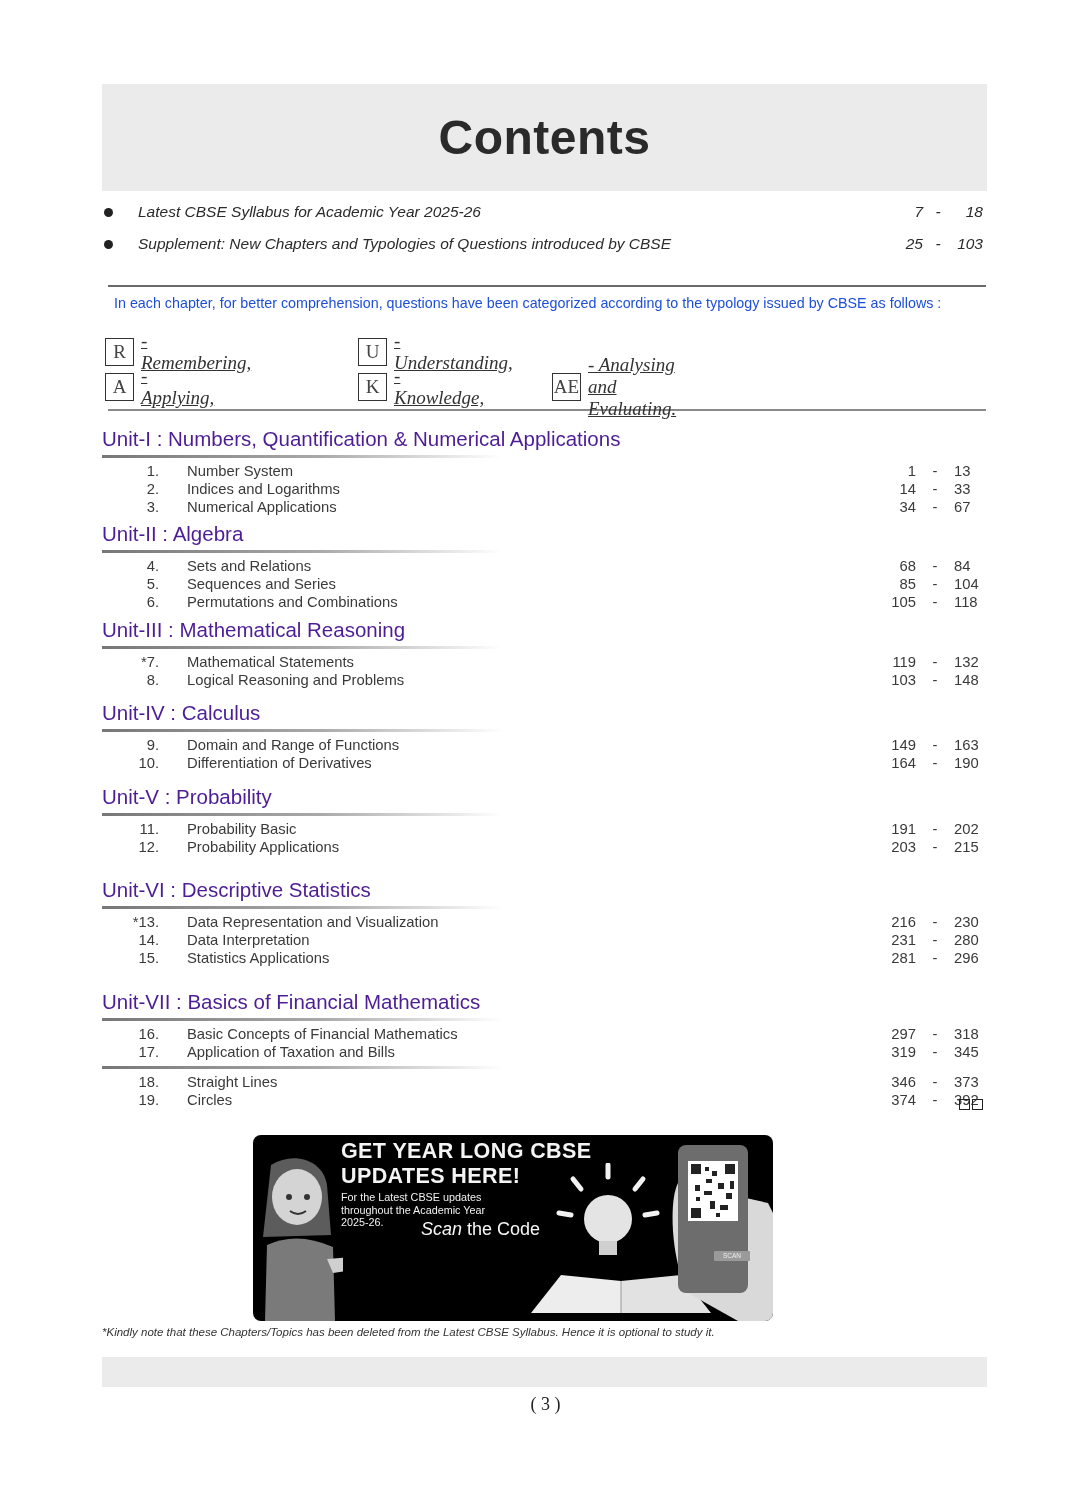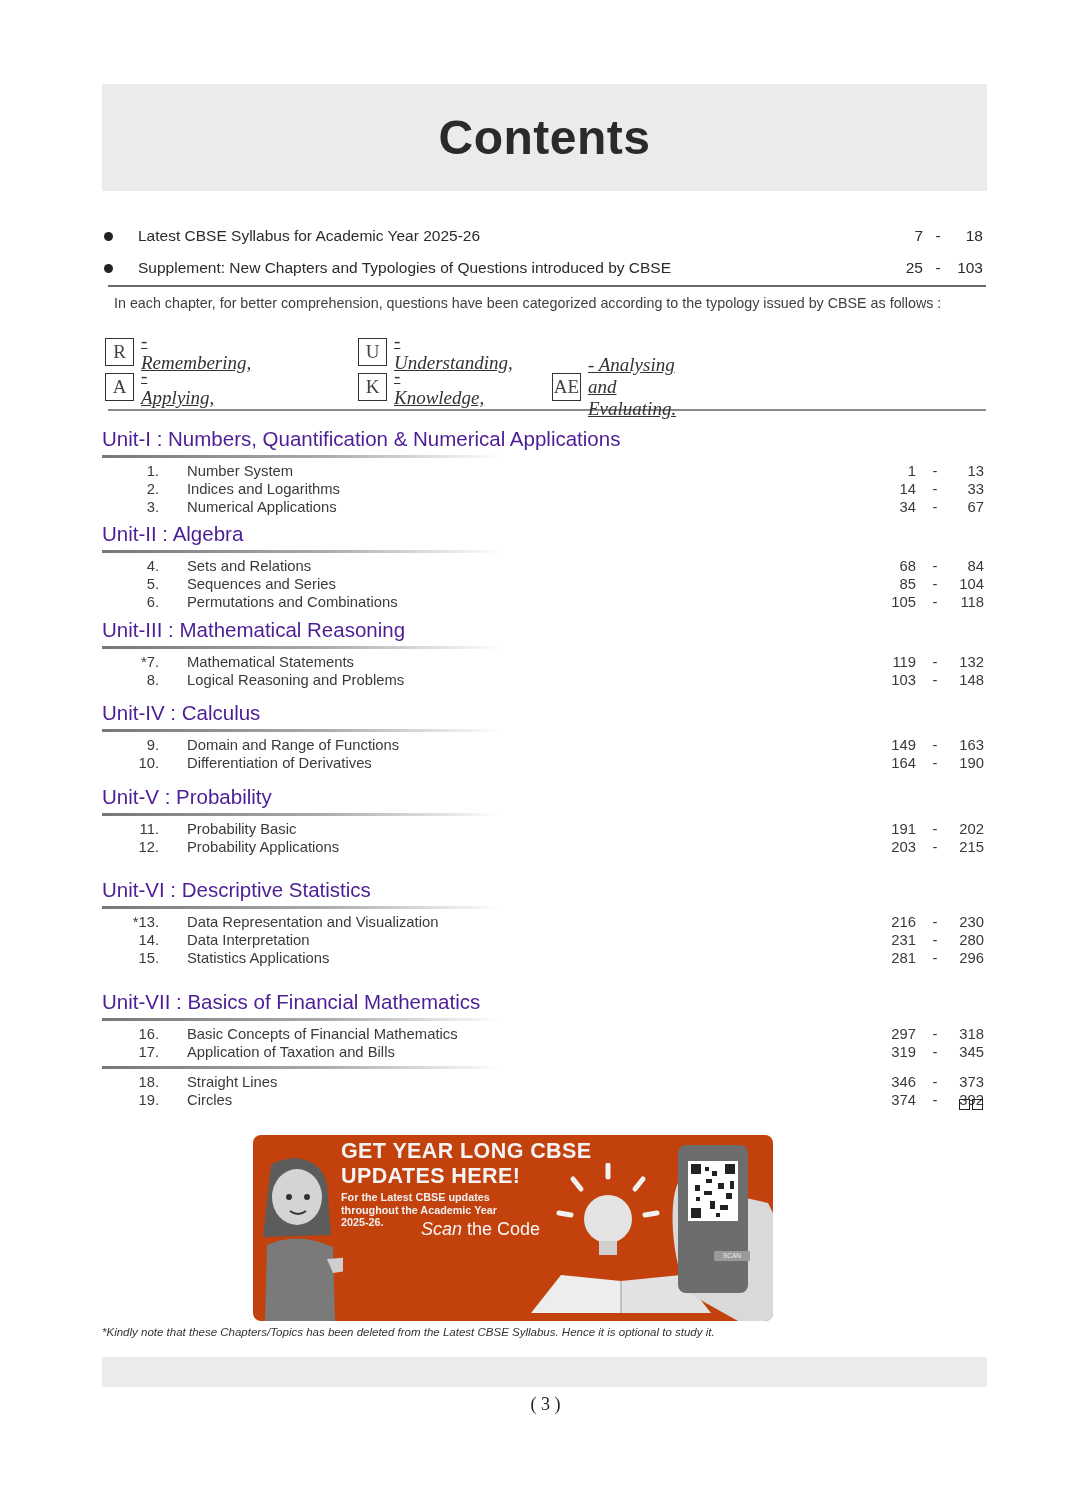--- a/index.html
+++ b/index.html
@@ -1,54 +1,54 @@
 <!DOCTYPE html>
 <html><head>
 <meta charset="utf-8">
 <style>
   html, body { margin: 0; padding: 0; background: #ffffff; }
   body { width: 1091px; height: 1500px; position: relative; font-family: "Liberation Sans", sans-serif; color: #2b2b2b; overflow: hidden; }
 
   .title-band { position: absolute; left: 102px; top: 84px; width: 885px; height: 107px; background: #ebebeb; display: flex; align-items: center; justify-content: center; }
   .title-band h1 { margin: 0; font-family: "Liberation Sans", sans-serif; font-weight: bold; font-size: 48px; color: #2a2a2a; letter-spacing: 0.5px; }
 
-  .top-list { position: absolute; left: 102px; top: 220px; width: 885px; }
+  .top-list { position: absolute; left: 102px; top: 196px; width: 885px; font-style: italic; }
   .top-row { position: relative; height: 32px; display: flex; align-items: center; font-size: 15.5px; color: #2b2b2b; }
   .top-row .bullet { width: 9px; height: 9px; border-radius: 50%; background: #222; margin-left: 2px; margin-right: 25px; flex: none; }
   .top-row .pg { position: absolute; right: 4px; display: flex; width: 84px; justify-content: space-between; }
   .top-row .pg span { display: inline-block; text-align: center; }
   .top-row .pg .p1 { width: 24px; text-align: right; }
   .top-row .pg .dash { width: 20px; }
   .top-row .pg .p2 { width: 30px; text-align: right; }
 
   .typ-box { position: absolute; left: 108px; top: 285px; width: 878px; height: 122px; border-top: 2px solid #6a6a6a; border-bottom: 2px solid #8a8a8a; }
-  .typ-text { margin: 6px 0 0 6px; font-size: 14.3px; line-height: 21px; color: #404040; }
+  .typ-text { margin: 6px 0 0 6px; font-size: 14.3px; line-height: 21px; color: #1d4ed8; }
   .legend-row { position: absolute; left: 0; height: 32px; }
   .legend-item { position: absolute; top: 0; display: flex; align-items: center; height: 30px; }
   .legend-item .code { border: 1.5px solid #333; height: 28px; min-width: 29px; padding: 0 6px; box-sizing: border-box; display: flex; align-items: center; justify-content: center; font-family: "Liberation Serif", serif; font-size: 19px; color: #444; }
   .legend-item .lbl { margin-left: 7px; font-family: "Liberation Serif", serif; font-style: italic; font-size: 19px; color: #333; text-decoration: underline; }
 
   .units { position: absolute; left: 102px; top: 424px; width: 885px; }
   .unit { margin-bottom: 0; }
   .unit-title { font-size: 20.5px; color: #4c1d95; height: 30px; line-height: 30px; }
   .unit-rule { height: 3px; width: 400px; margin-top: 1px; margin-bottom: 4px; background: linear-gradient(to right, #777 0%, #aaa 55%, rgba(255,255,255,0) 100%); }
   .chapter { position: relative; height: 18px; line-height: 18px; font-size: 14.8px; color: #3a3a3a; }
   .chapter .num { position: absolute; right: 828px; text-align: right; }
   .chapter .name { position: absolute; left: 85px; }
   .chapter .pg { position: absolute; right: 3px; display: flex; }
   .chapter .pg .p1 { width: 30px; text-align: right; }
   .chapter .pg .dash { width: 38px; text-align: center; }
-  .chapter .pg .p2 { width: 30px; text-align: right; }
+  .chapter .pg .p2 { width: 30px; text-align: left; }
 
   .end-mark { position: absolute; left: 959px; top: 1099px; display: flex; gap: 2px; }
   .end-mark span { display: inline-block; width: 11px; height: 11px; border: 1.5px solid #222; box-sizing: border-box; }
 
-  .banner { position: absolute; left: 253px; top: 1135px; width: 520px; height: 186px; background: #c2410c; border-radius: 8px; overflow: hidden; }
+  .banner { position: absolute; left: 253px; top: 1135px; width: 520px; height: 186px; background: #000000; border-radius: 8px; overflow: hidden; }
   .banner .head { position: absolute; left: 88px; top: 4px; color: #f4f4f4; font-weight: bold; font-size: 21.5px; line-height: 25px; letter-spacing: 0.4px; }
-  .banner .sub { position: absolute; left: 88px; top: 56px; color: #f0f0f0; font-weight: bold; font-size: 10.8px; line-height: 12.5px; }
+  .banner .sub { position: absolute; left: 88px; top: 56px; color: #f0f0f0; font-weight: normal; font-size: 10.8px; line-height: 12.5px; }
   .banner .cta { position: absolute; left: 168px; top: 84px; color: #f7f7f7; font-size: 18px; }
   .banner .cta i { font-style: italic; }
   .banner .cta b { font-weight: normal; }
   .girl { position: absolute; left: 0; top: 20px; width: 90px; height: 166px; }
   .bulb { position: absolute; left: 300px; top: 28px; width: 110px; height: 110px; }
   .book { position: absolute; left: 268px; top: 132px; width: 200px; height: 50px; }
   .phone-wrap { position: absolute; left: 395px; top: 8px; width: 145px; height: 178px; }
   .scan-btn { position: absolute; left: 461px; top: 116px; width: 36px; height: 10px; background: #9a9a9a; color: #eee; font-size: 6.5px; text-align: center; line-height: 10px; border-radius: 1px; }
 
   .footnote { position: absolute; left: 102px; top: 1326px; font-size: 11.5px; font-style: italic; color: #333; }

